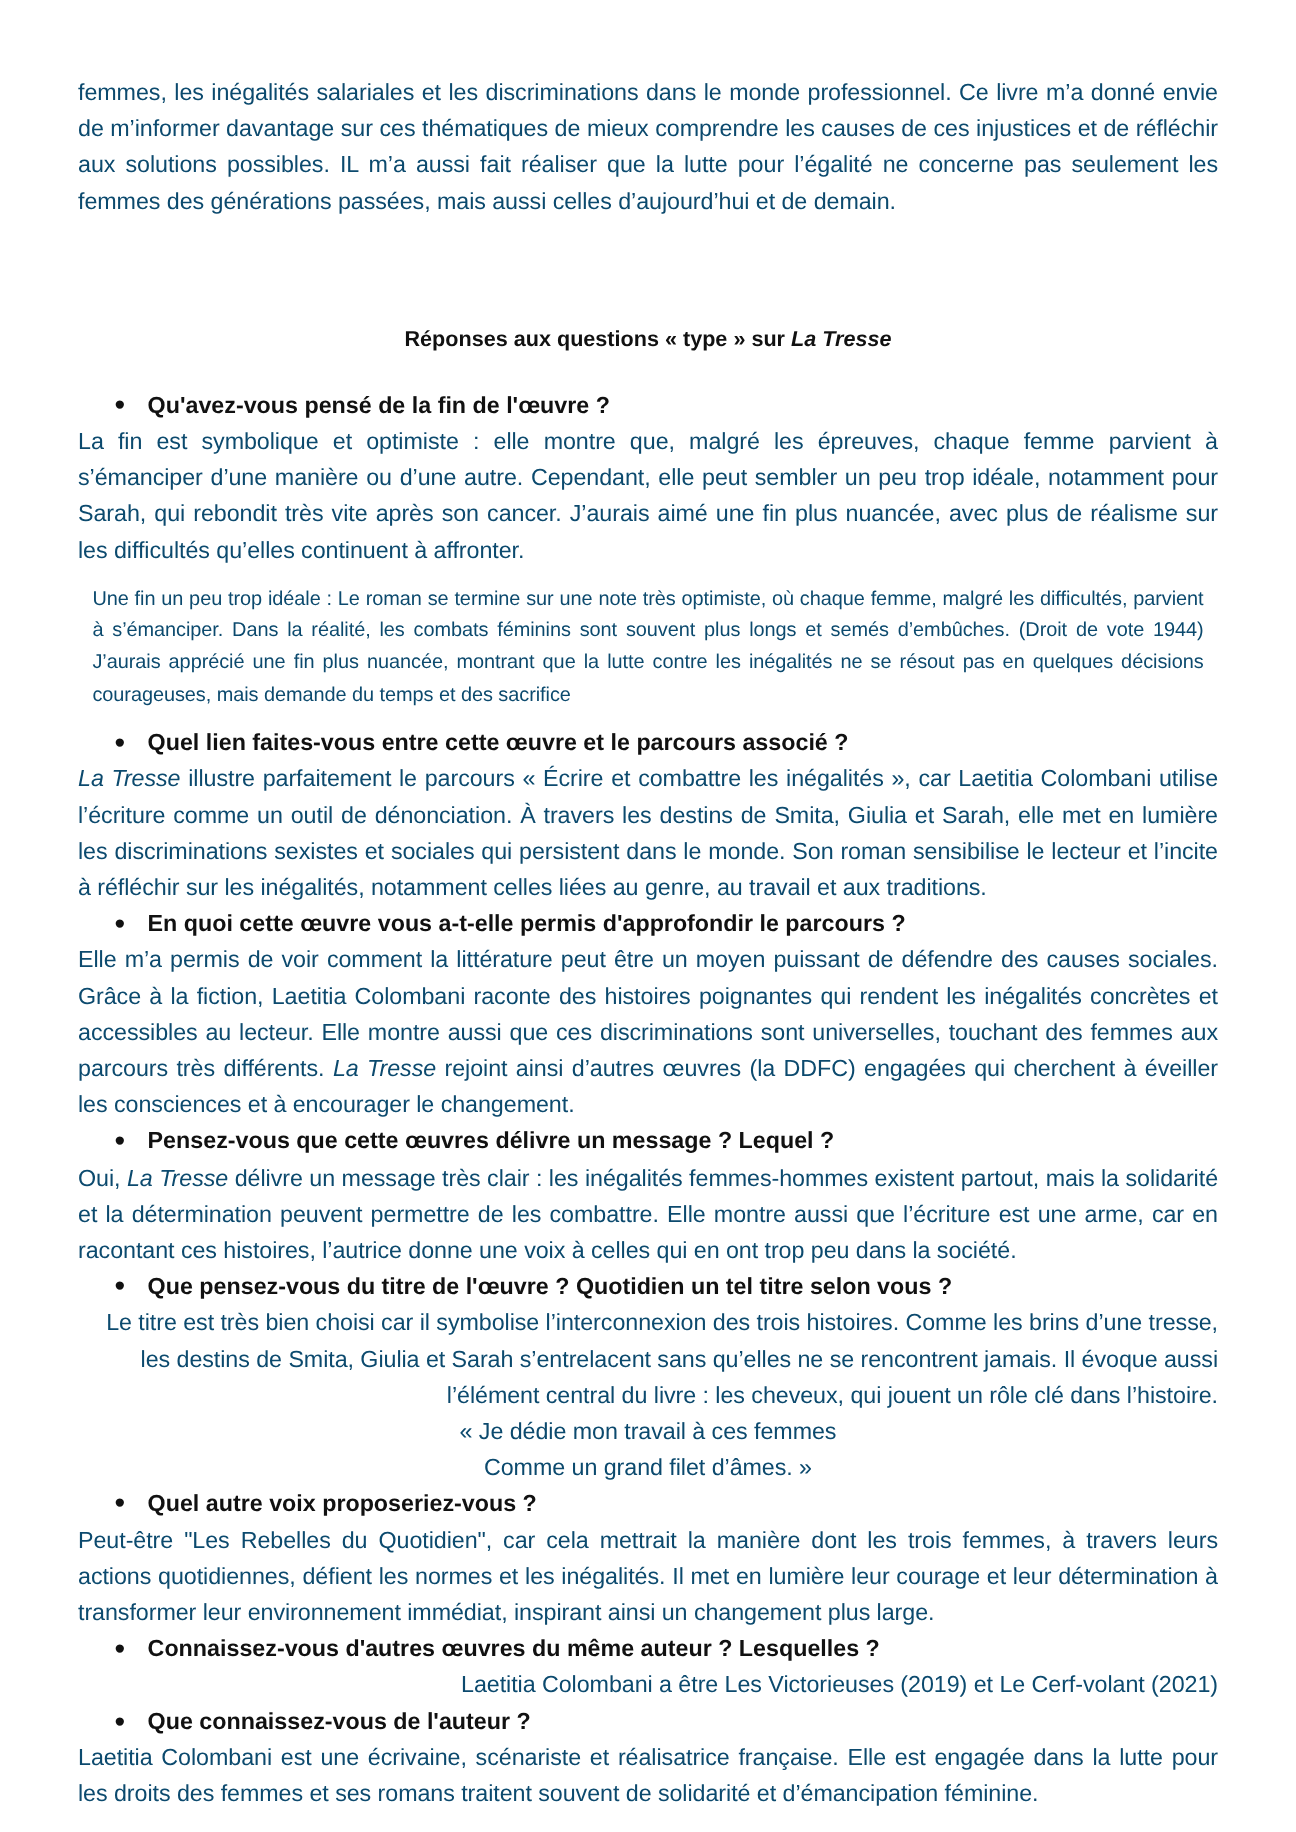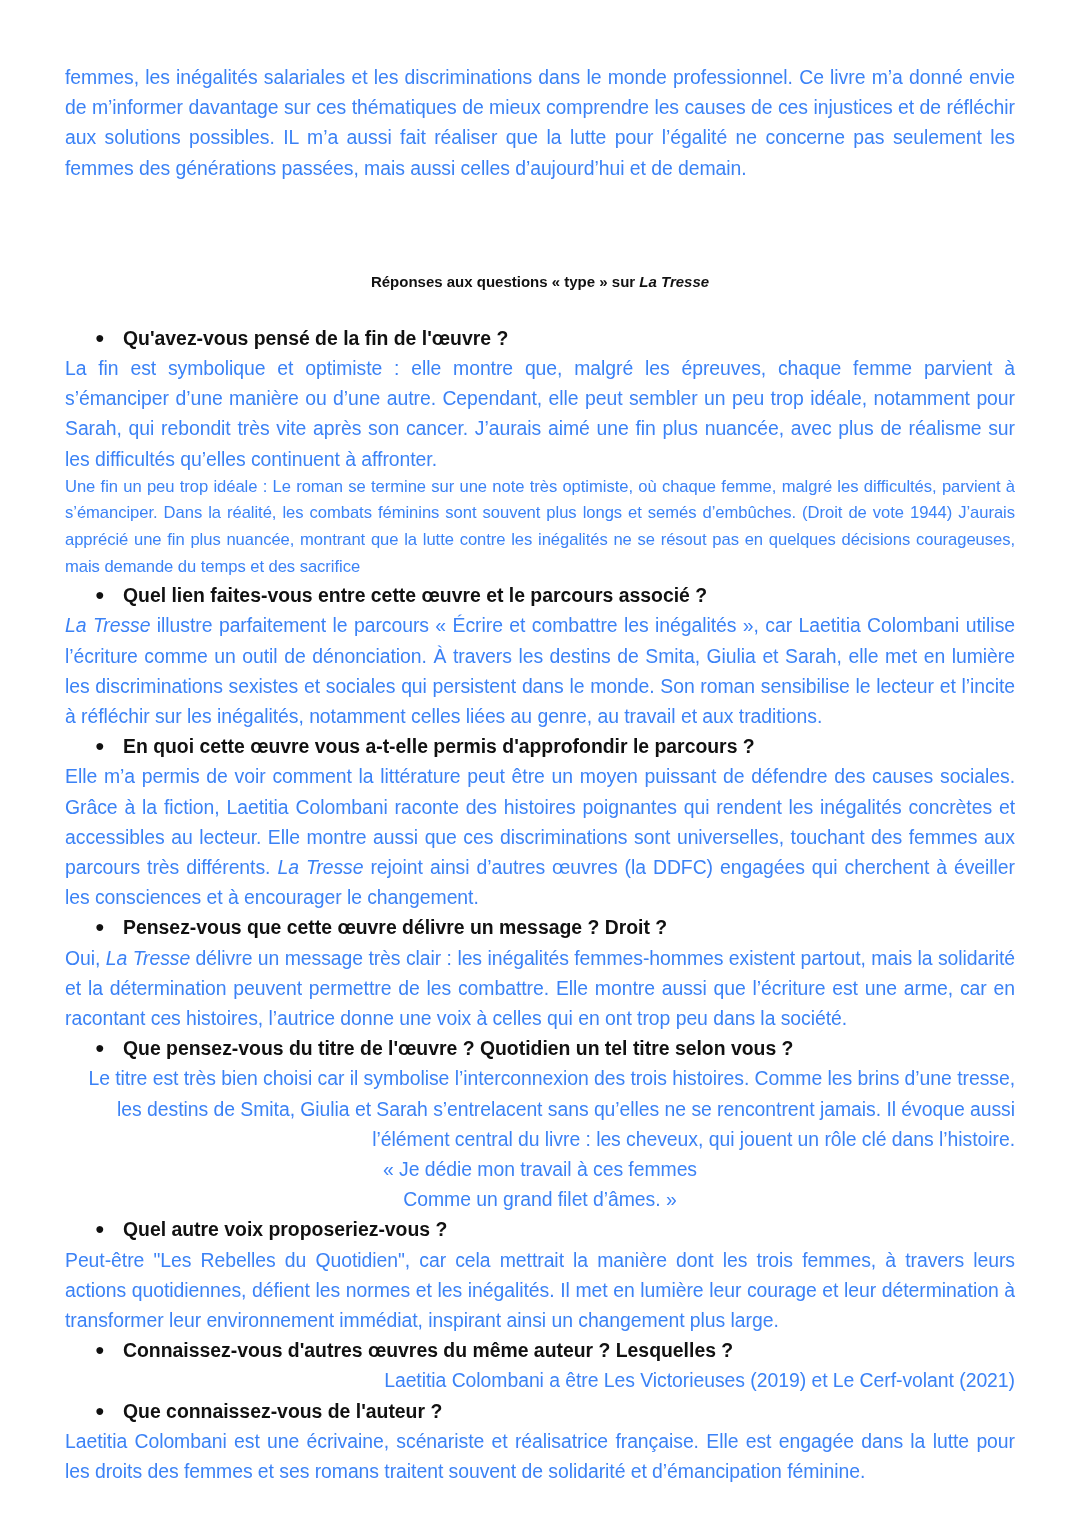--- a/index.html
+++ b/index.html
@@ -27,46 +27,46 @@
   .doc-body {
     width: 950px;
   }
 
   
   p {
     margin: 0;
     font-size: 19.4px;
     line-height: 30.2px;
     text-align: justify;
-    color: #3b82f6;
+    color: #0c4a6e;
     letter-spacing: -0.05px;
   }
   p.intro {
     margin-bottom: 0;
   }
   p.answer {
     margin: 0;
   }
   p.answer-left {
     text-align: right;
   }
   p.small-note {
     font-size: 16.6px;
     line-height: 26.6px;
     text-align: justify;
-    margin: 0;
+    margin: 12px;
   }
   p.verse {
     text-align: center;
   }
 
   
   .section-title {
     text-align: center;
-    font-size: 15px;
+    font-size: 18px;
     font-weight: bold;
     line-height: 30px;
     margin: 0;
     color: #111111;
   }
   .section-title .ital {
     font-style: italic;
   }
 
   
@@ -129,21 +129,21 @@
     <p class="answer"><i>La Tresse</i><span> illustre parfaitement le parcours « </span><b>Écrire et combattre les inégalités</b><span> », car Laetitia Colombani utilise l’écriture comme un outil de dénonciation. À travers les destins de Smita, Giulia et Sarah, elle met en lumière </span><b>les discriminations sexistes et sociales</b><span> qui persistent dans le monde. Son roman sensibilise le lecteur et l’incite à réfléchir sur les inégalités, notamment celles liées au genre, au travail et aux traditions.</span></p>
 
     <div class="q-row">
       <span class="q-bullet">●</span>
       <span class="q-text">En quoi cette œuvre vous a-t-elle permis d'approfondir le parcours ?</span>
     </div>
     <p class="answer"><span>Elle m’a permis de voir comment </span><b>la littérature peut être un moyen puissant de défendre des causes sociales</b><span>. Grâce à la fiction, Laetitia Colombani </span><b>raconte des histoires poignantes qui rendent les inégalités concrètes et accessibles au lecteur</b><span>. Elle montre aussi que ces discriminations sont universelles, touchant des femmes aux parcours très différents. </span><i>La Tresse</i><span> rejoint ainsi d’autres œuvres (la DDFC) engagées qui cherchent à éveiller les consciences et à encourager le changement.</span></p>
 
     <div class="q-row">
       <span class="q-bullet">●</span>
-      <span class="q-text">Pensez-vous que cette œuvre délivre un message ? Droit ?</span>
+      <span class="q-text">Pensez-vous que cette œuvres délivre un message ? Lequel ?</span>
     </div>
     <p class="answer"><span>Oui, </span><i>La Tresse</i><span> délivre un message très clair : </span><b>les inégalités femmes-hommes existent partout, mais la solidarité et la détermination peuvent permettre de les combattre</b><span>. Elle montre aussi que </span><b>l’écriture est une arme</b><span>, car en racontant ces histoires, l’autrice donne une voix à celles qui en ont trop peu dans la société.</span></p>
 
     <div class="q-row">
       <span class="q-bullet">●</span>
       <span class="q-text">Que pensez-vous du titre de l'œuvre ? Quotidien un tel titre selon vous ?</span>
     </div>
     <p class="answer answer-left"><span>Le titre est très bien choisi car </span><b>il symbolise l’interconnexion des trois histoires</b><span>. Comme les brins d’une tresse, les destins de Smita, Giulia et Sarah s’entrelacent sans qu’elles ne se rencontrent jamais. Il évoque aussi l’élément central du livre : </span><b>les cheveux</b><span>, qui jouent un rôle clé dans l’histoire.</span></p>
     <p class="answer verse">« Je dédie mon travail à ces femmes</p>
     <p class="answer verse">Comme un grand filet d’âmes. »</p>

